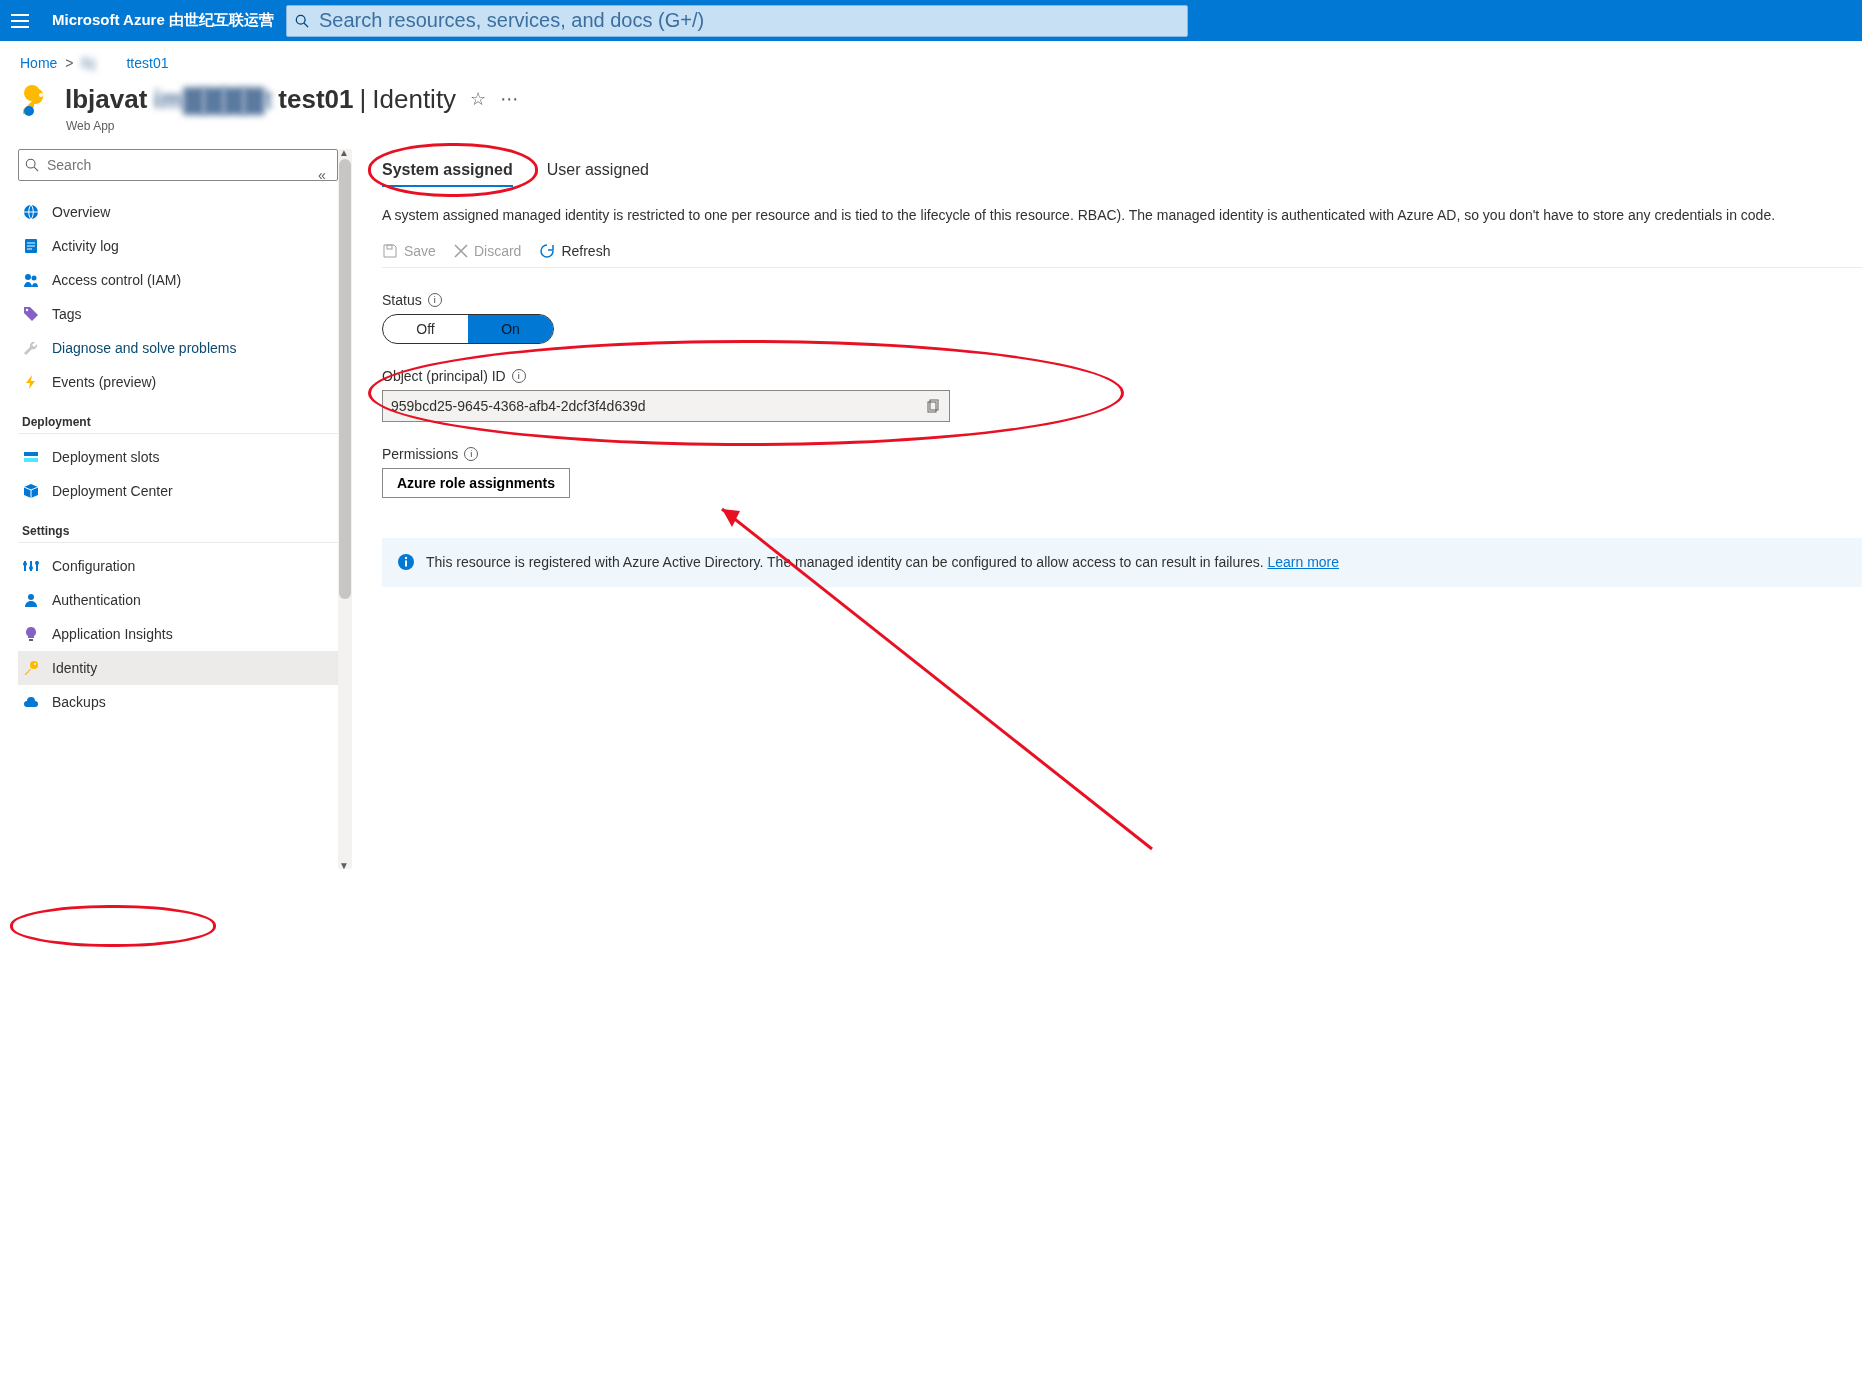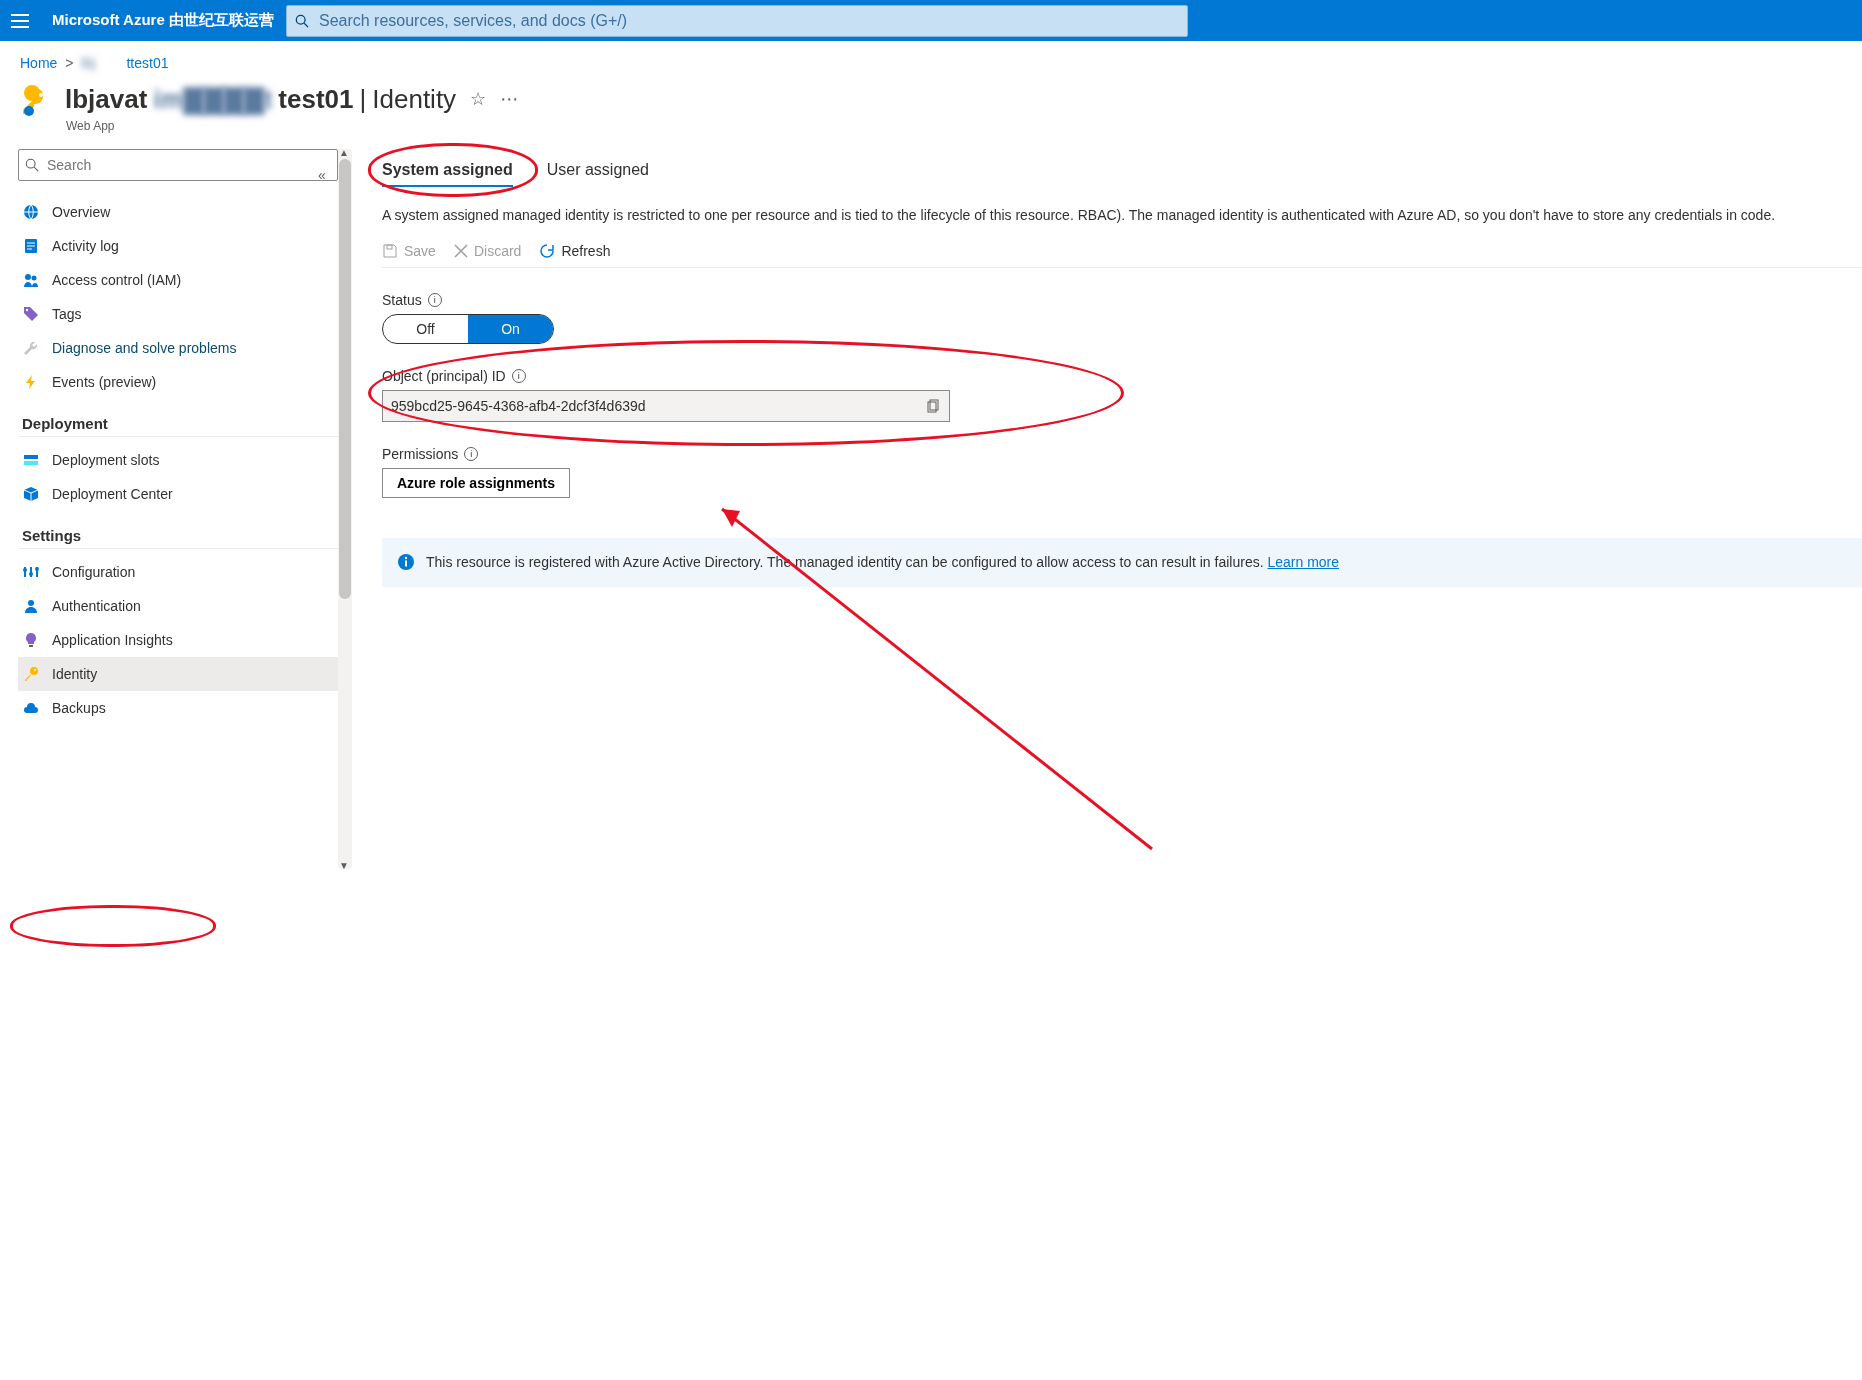--- a/index.html
+++ b/index.html
@@ -2,21 +2,21 @@
 <html><head>
 <meta charset="utf-8">
 <style>
   html,body{margin:0;padding:0;font-family:"Segoe UI",Arial,sans-serif;font-size:14px;color:#323130;background:#fff;}
   
   .topbar{display:flex;align-items:center;height:41px;background:#0078d4;color:#fff;}
   .hamburger{width:40px;display:flex;align-items:center;justify-content:center;font-size:18px;}
   .brand{font-size:15px;font-weight:600;padding:0 12px;white-space:nowrap;}
   .searchbox{flex:1;display:flex;align-items:center;background:#c7e0f4;border:1px solid #89b9e2;border-radius:2px;margin:4px 0;height:30px;max-width:900px;}
   .searchbox .sicon{width:30px;display:flex;align-items:center;justify-content:center;color:#004578;}
-  .searchbox input{flex:1;border:none;background:transparent;outline:none;font-size:16px;color:#000000;}
+  .searchbox input{flex:1;border:none;background:transparent;outline:none;font-size:20px;color:#000000;}
   .searchbox input::placeholder{color:#3b6fa0;}
   
   .crumbs{padding:14px 20px 4px 20px;font-size:14px;}
   .crumbs a{color:#0078d4;text-decoration:none;}
   .crumbs .sep{color:#605e5c;padding:0 4px;}
   .blurred{color:transparent;text-shadow:0 0 6px #5b7aa0;}
   
   .titlebar{display:flex;align-items:center;padding:6px 20px 2px 19px;gap:14px;}
   .titlebar .kicon{width:32px;height:32px;display:flex;align-items:center;justify-content:center;margin-top:4px;}
   .titlebar h1{margin:0;font-size:26px;font-weight:600;display:flex;align-items:center;gap:6px;}
@@ -25,40 +25,40 @@
   
   .body{display:flex;}
   .side{width:320px;padding:0 0 0 18px;}
   .side .sidesearch{display:flex;align-items:center;border:1px solid #8a8886;border-radius:2px;height:30px;margin-bottom:14px;padding:0 6px;gap:6px;}
   .side .sidesearch input{border:none;outline:none;flex:1;font-size:14px;}
   .side .collapse{position:absolute;margin-left:300px;margin-top:-28px;font-size:14px;color:#605e5c;}
   .navitem{display:flex;align-items:center;gap:12px;padding:8px 4px;font-size:14px;cursor:pointer;}
   .navitem .nicon{width:18px;height:18px;display:flex;align-items:center;justify-content:center;}
   .navitem.sel{background:#edebe9;font-weight:400;}
   .navitem.dim{color:#0c4a6e;}
-  .navhead{font-weight:600;font-size:15px;padding:16px 4px 4px 4px;border-bottom:1px solid #edebe9;margin-bottom:6px;}
+  .navhead{font-weight:600;font-size:12px;padding:16px 4px 4px 4px;border-bottom:1px solid #edebe9;margin-bottom:6px;}
   .scrolltrack{width:14px;background:#f3f2f1;border-radius:2px;position:relative;}
   .scrollthumb{position:absolute;top:10px;left:1px;width:12px;height:440px;background:#c8c6c4;border-radius:6px;}
   .scrollarrow{position:absolute;left:1px;font-size:10px;color:#605e5c;}
   
   .main{flex:1;padding:0 0 0 30px;}
   .tabs{display:flex;gap:34px;border-bottom:none;margin-top:6px;position:relative;}
   .tab{padding:6px 0;font-size:16px;cursor:pointer;}
   .tab.active{font-weight:600;border-bottom:2px solid #0078d4;}
   .desc{margin-top:18px;font-size:14px;line-height:1.45;}
   .cmdbar{display:flex;align-items:center;gap:18px;border-bottom:1px solid #edebe9;padding:14px 0 8px 0;margin-top:4px;font-size:14px;}
   .cmd{display:flex;align-items:center;gap:6px;}
   .cmd.dis{color:#a19f9d;}
   .field{margin-top:24px;}
   .fieldlabel{font-size:14px;display:flex;align-items:center;gap:6px;margin-bottom:6px;}
   .infodot{display:inline-flex;border:1px solid #605e5c;border-radius:50%;width:12px;height:12px;font-size:9px;align-items:center;justify-content:center;}
   
   .toggle{display:inline-flex;border:1px solid #323130;border-radius:16px;overflow:hidden;height:28px;width:170px;}
   .toggle .opt{flex:1;display:flex;align-items:center;justify-content:center;font-size:14px;}
-  .toggle .opt.on{background:#0078d4;color:#fef9c3;}
+  .toggle .opt.on{background:#0078d4;color:#0f172a;}
   
   .guidbox{display:flex;align-items:center;border:1px solid #8a8886;background:#f3f2f1;height:30px;width:550px;padding:0 8px;justify-content:space-between;}
   .btn{border:1px solid #8a8886;background:#fff;padding:6px 14px;font-size:14px;font-weight:600;cursor:pointer;}
   
   .banner{display:flex;gap:12px;background:#eff6fc;padding:14px 16px;margin-top:40px;font-size:14px;line-height:1.5;}
   .banner .bicon{color:#0078d4;font-size:16px;margin-top:2px;}
   .banner a{color:#0078d4;}
   
   .ann{position:absolute;border:3px solid #e81123;border-radius:48%;pointer-events:none;}
   .ann-arrow{position:absolute;pointer-events:none;}

